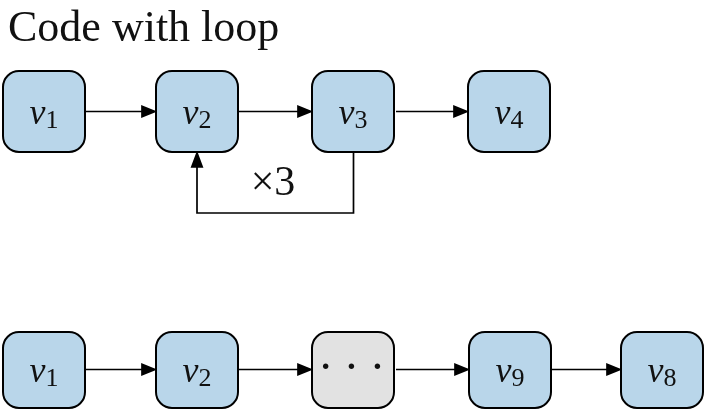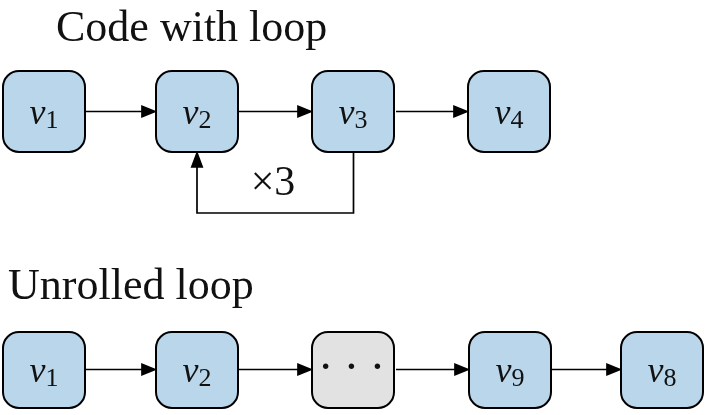--- a/index.html
+++ b/index.html
@@ -11,21 +11,21 @@
     overflow:hidden;
   }
   .section-title{
     position:absolute;
     left:8px;
     font-size:44px;
     line-height:1.05;
     color:#111111;
     white-space:nowrap;
   }
-  .title-top{top:4px;margin-left:48px;}
+  .title-top{top:4px;}
   .title-bottom{top:262px;}
   .svg-layer{
     position:absolute;left:0;top:0;width:706px;height:415px;
     pointer-events:none;
   }
   .node{
     position:absolute;
     width:84px;
     box-sizing:border-box;
     border:2px solid #000000;
@@ -94,21 +94,20 @@
       <line x1="239" y1="369.5" x2="299" y2="369.5"></line>
       <polygon points="311,369.5 298,364.3 298,374.7"></polygon>
       <line x1="396" y1="369.5" x2="456" y2="369.5"></line>
       <polygon points="468,369.5 455,364.3 455,374.7"></polygon>
       <line x1="552" y1="369.5" x2="608" y2="369.5"></line>
       <polygon points="620,369.5 607,364.3 607,374.7"></polygon>
     </g>
   </svg>
 
   <div class="section-title title-top">Code with loop</div>
-  <div class="section-title title-bottom">Unrolled loop</div>
 
   <div class="loop-label">×3</div>
 
   <div class="node row1 t1">
     <span class="nb">v</span>
       <span class="ns">1</span>
   </div>
   <div class="node row1 t2">
     <span class="nb">v</span>
       <span class="ns">2</span>

